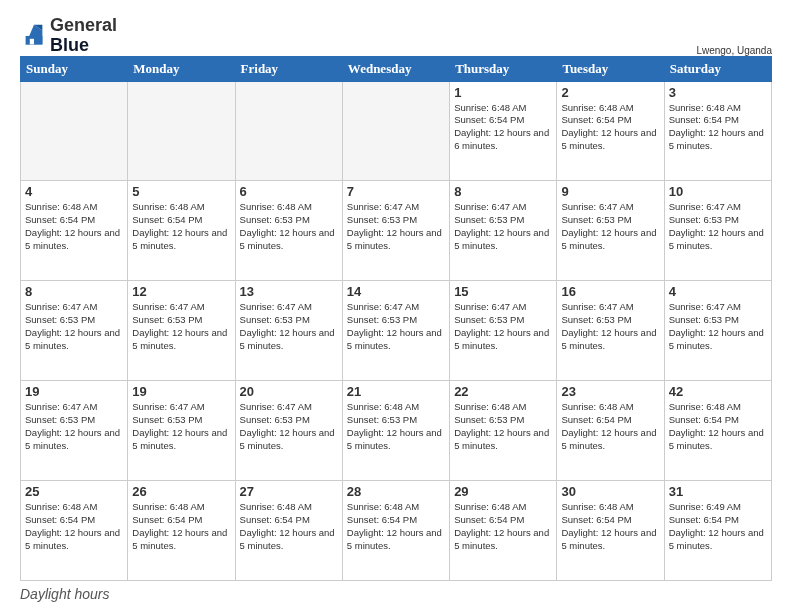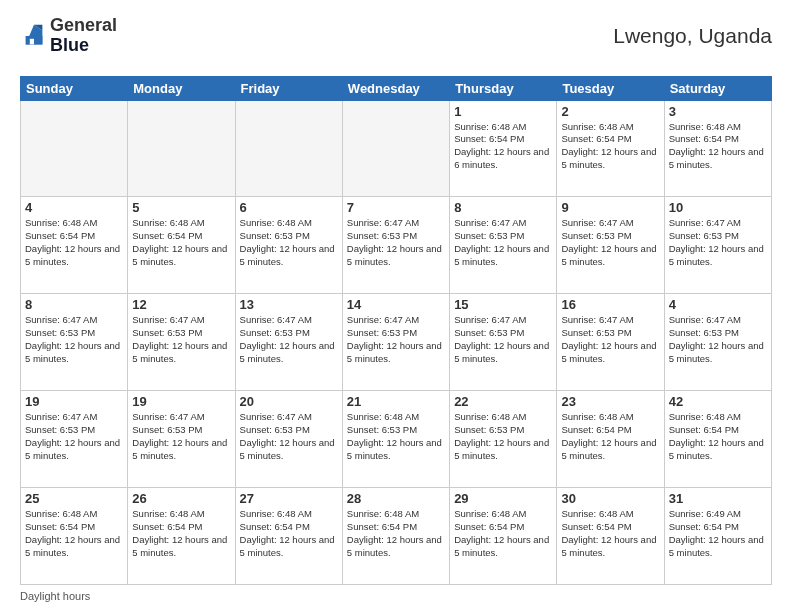--- a/index.html
+++ b/index.html
@@ -13,22 +13,22 @@
     .page {
       width: 792px;
       height: 612px;
       padding: 16px 20px 10px 20px;
       display: flex;
       flex-direction: column;
     }
     .header {
       display: flex;
       justify-content: space-between;
-      align-items: center;
-      margin-bottom: 20px;
+      align-items: flex-end;
+      margin-bottom: 0;
     }
     .logo {
       display: flex;
       align-items: center;
     }
     .logo-text {
       display: flex;
       flex-direction: column;
       line-height: 1.1;
     }
@@ -50,38 +50,39 @@
     .title-block {
       text-align: right;
     }
     .title-month {
       font-size: 36px;
       font-weight: bold;
       color: #333;
       line-height: 1.1;
     }
     .title-location {
-      font-size: 21px;
+      font-size: 10px;
       color: #333;
     }
     .calendar {
       flex: 1;
       border: 1px solid #ccc;
       border-collapse: collapse;
       width: 100%;
       table-layout: fixed;
     }
     .calendar th {
       background-color: #2a6db5;
       color: #fff;
       text-align: left;
       padding: 4px 5px;
       font-size: 13px;
       font-weight: bold;
       border: 1px solid #2a6db5;
+      font-family: Liberation Serif, serif;
     }
     .calendar td {
       border: 1px solid #ccc;
       vertical-align: top;
       padding: 3px 4px;
       font-size: 10px;
       color: #333;
       background: #fff;
       height: 88px;
     }
@@ -95,22 +96,23 @@
       display: block;
       margin-bottom: 2px;
     }
     .day-info {
       font-size: 9.5px;
       line-height: 1.35;
       color: #333;
     }
     .footer {
       margin-top: 5px;
-      font-size: 11px;
+      font-size: 14px;
       color: #555;
+      font-style: italic;
     }
     table {
       width: 100%;
       border-collapse: collapse;
     }
   </style>
 </head>
 <body>
 
 <div class="page">

